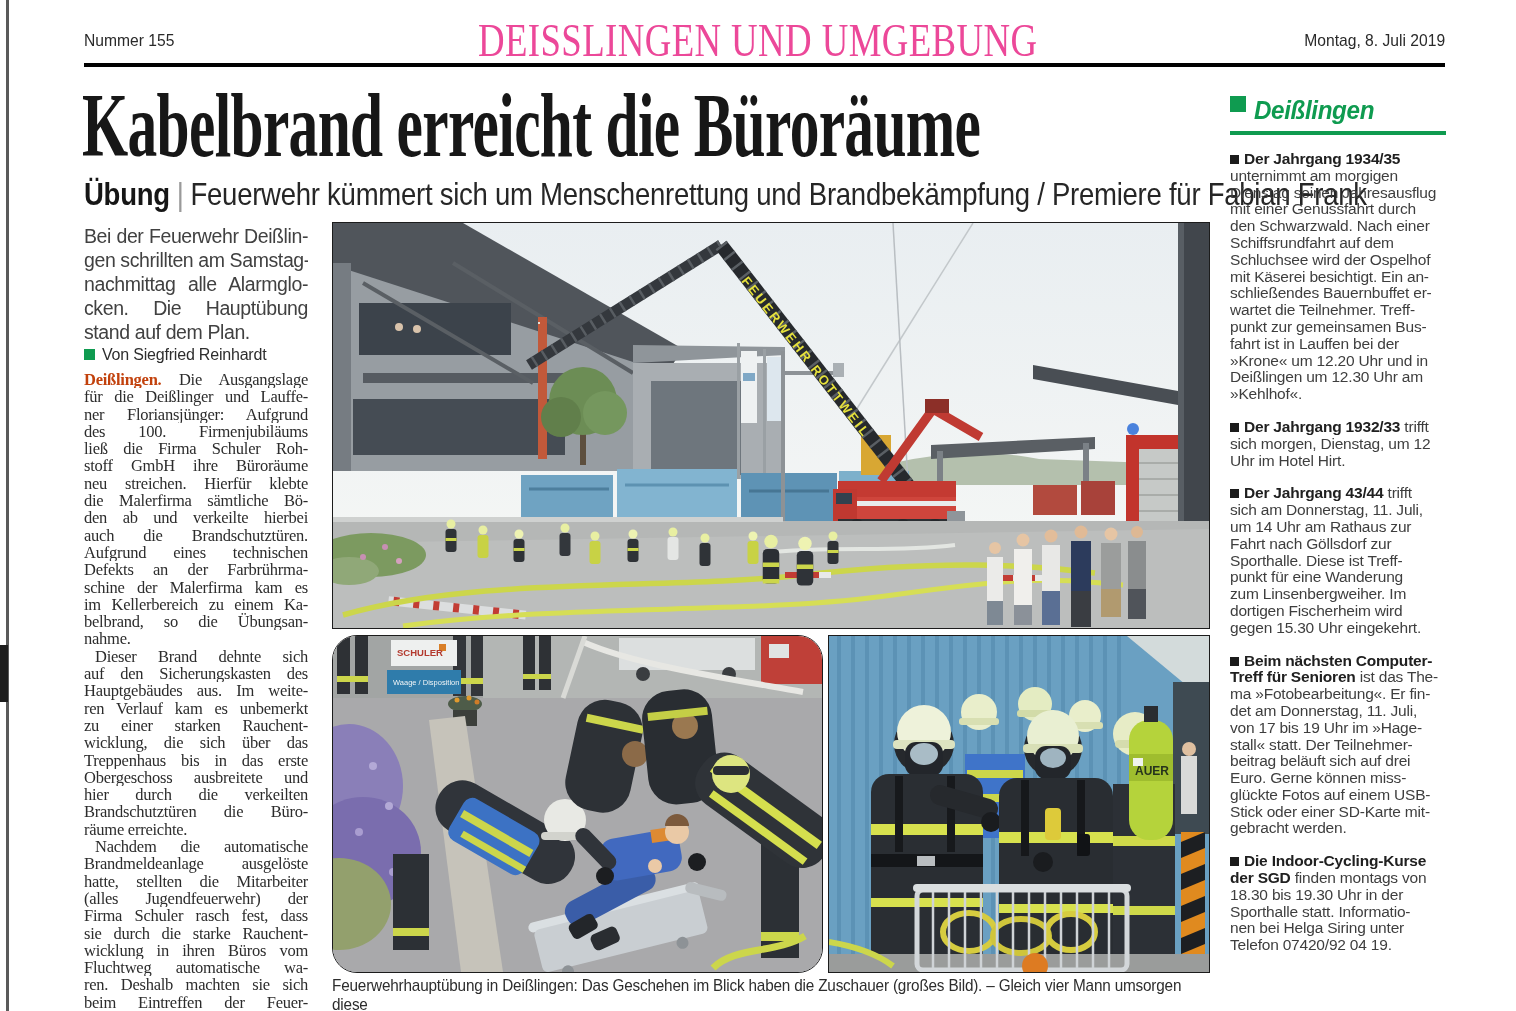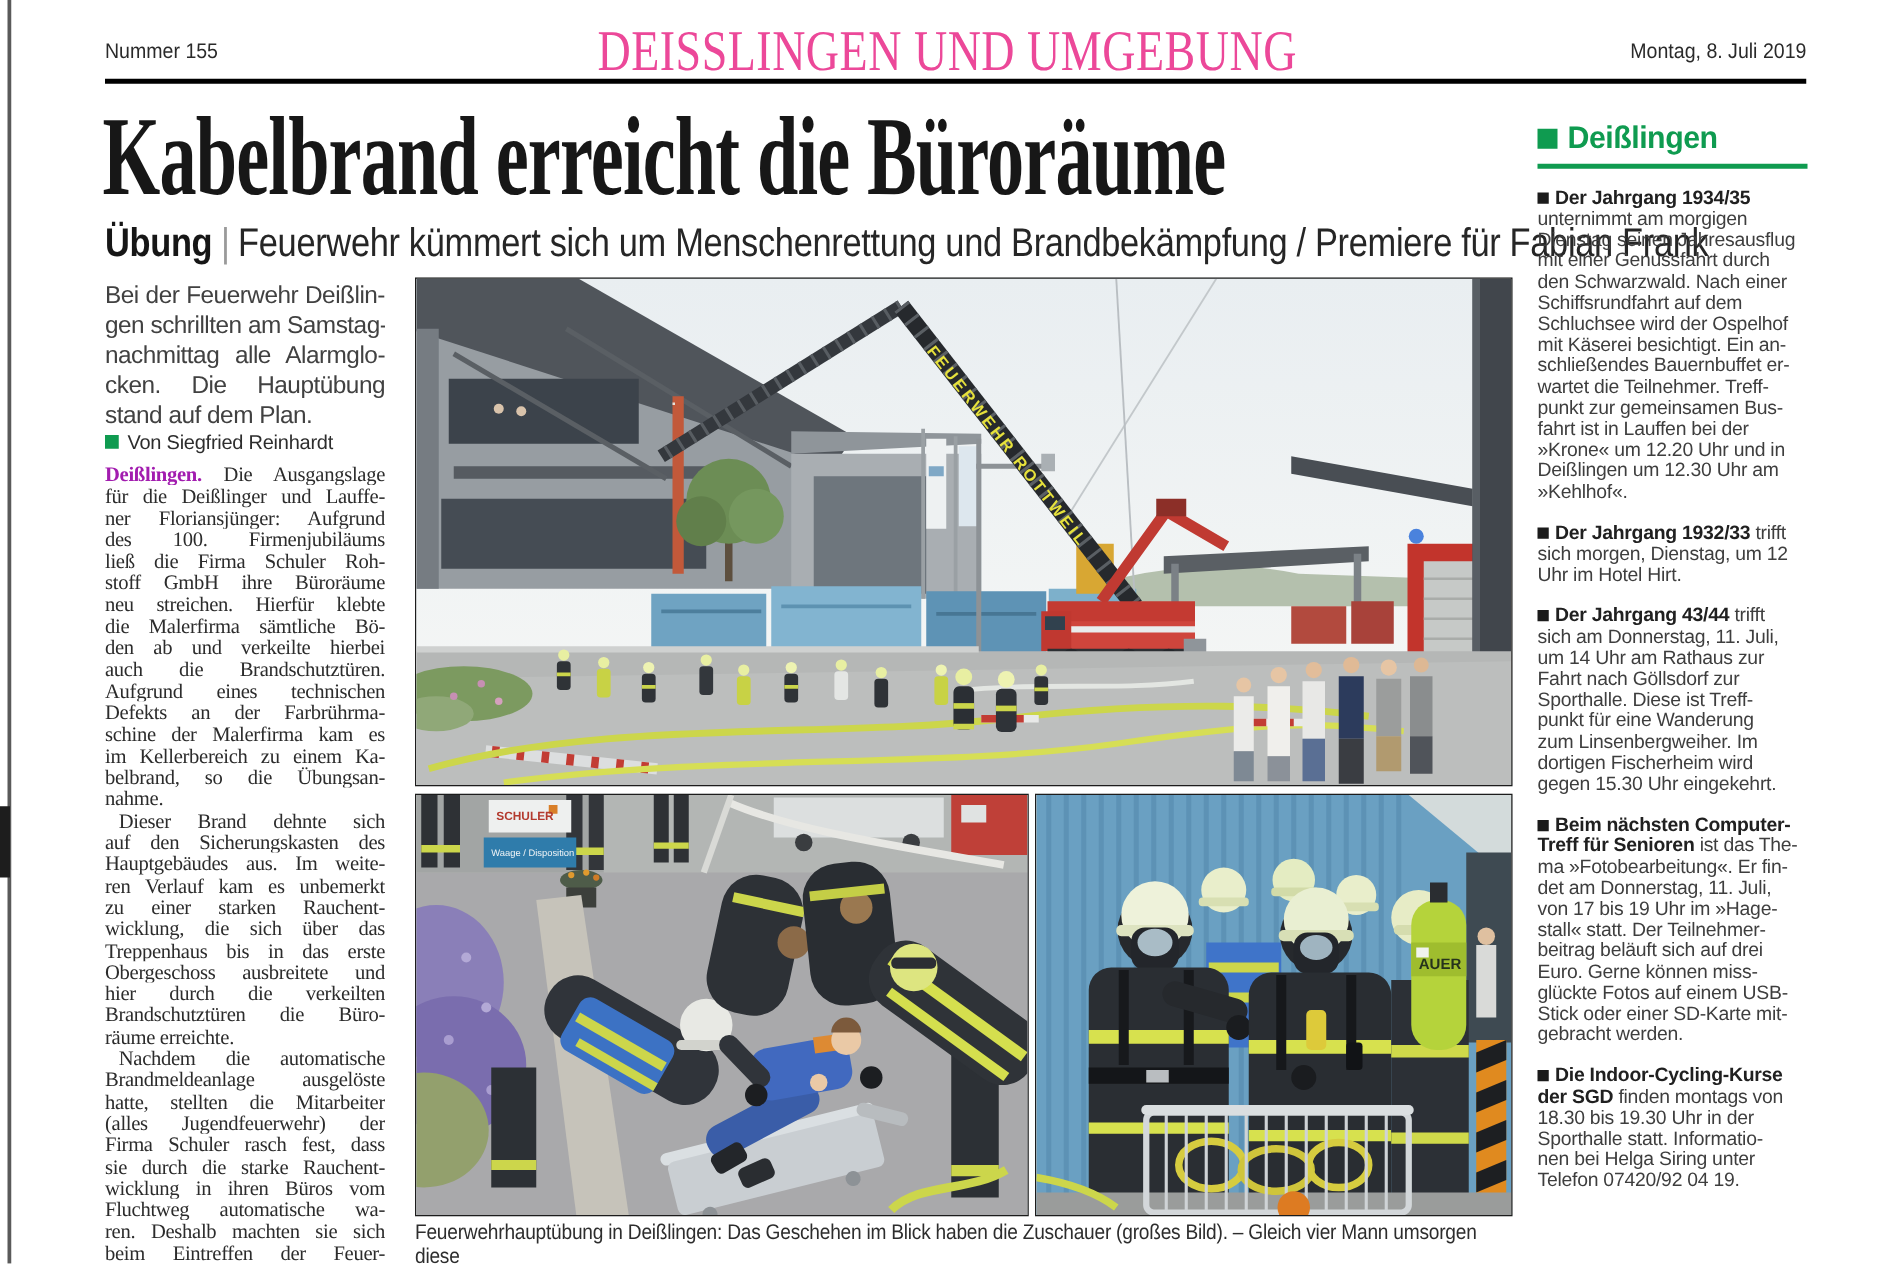--- a/index.html
+++ b/index.html
@@ -30,38 +30,38 @@
   .kicker-row b{color:#161616;}
   .kicker-row .sep{color:#9a9a9a;font-weight:400;padding:0 8px;}
 
   
   .lead{position:absolute;left:84px;top:224px;width:224px;font-size:19.5px;line-height:24px;
         color:#414141;letter-spacing:-.4px;}
   .byline{position:absolute;left:84px;top:346px;font-size:16px;color:#2d2d2d;letter-spacing:-.2px;}
   .byline .sq{display:inline-block;width:11px;height:11px;background:var(--green);margin-right:7px;}
   .bodycol{position:absolute;left:84px;top:371px;width:224px;font-family:"Liberation Serif", serif;
            font-size:16.5px;line-height:17.3px;color:#2c2c2c;letter-spacing:-.25px;}
-  .bodycol b{color:#a21caf;}
+  .bodycol b{color:#c2410c;}
   .j{text-align:justify;text-align-last:justify;white-space:nowrap;overflow:hidden;}
   .ind{text-indent:11px;}
 
   
   .photo{position:absolute;border:1px solid #1c1c1c;overflow:hidden;background:#dfe3e4;}
   .photo svg{display:block;width:100%;height:100%;}
   #photo-main{left:332px;top:222px;width:876px;height:405px;}
-  #photo-bl{left:332px;top:635px;width:489px;height:336px;}
+  #photo-bl{left:332px;top:635px;width:489px;height:336px;border-radius:25px;}
   #photo-br{left:828px;top:635px;width:380px;height:336px;}
 
   
   .caption{position:absolute;left:332px;top:976px;width:975px;font-size:17px;line-height:19px;
            color:#2d2d2d;letter-spacing:-.2px;transform:scaleX(.9);transform-origin:left;}
 
   
   .sidebar{position:absolute;left:1230px;top:96px;width:216px;}
-  .sb-head{display:flex;align-items:center;gap:8px;}
+  .sb-head{display:flex;gap:8px;font-style:italic;}
   .sb-sq{width:16px;height:16px;background:var(--green);flex:0 0 auto;}
   .sb-title{font-size:25px;font-weight:bold;color:var(--green);letter-spacing:-.4px;
             transform:scaleX(.97);transform-origin:left;}
   .sb-rule{height:4px;background:var(--green);margin-top:6px;}
   .sb-items{margin-top:8px;font-size:15.5px;line-height:16.8px;color:#3e3e3e;letter-spacing:-.2px;}
   .sb-item{margin:16px 0 2px 0;}
   .sb-item b{color:#202020;}
   .pl{white-space:pre-line;}
   .bullet{display:inline-block;width:9px;height:9px;background:#1b1b1b;margin-right:5px;}
 </style>

